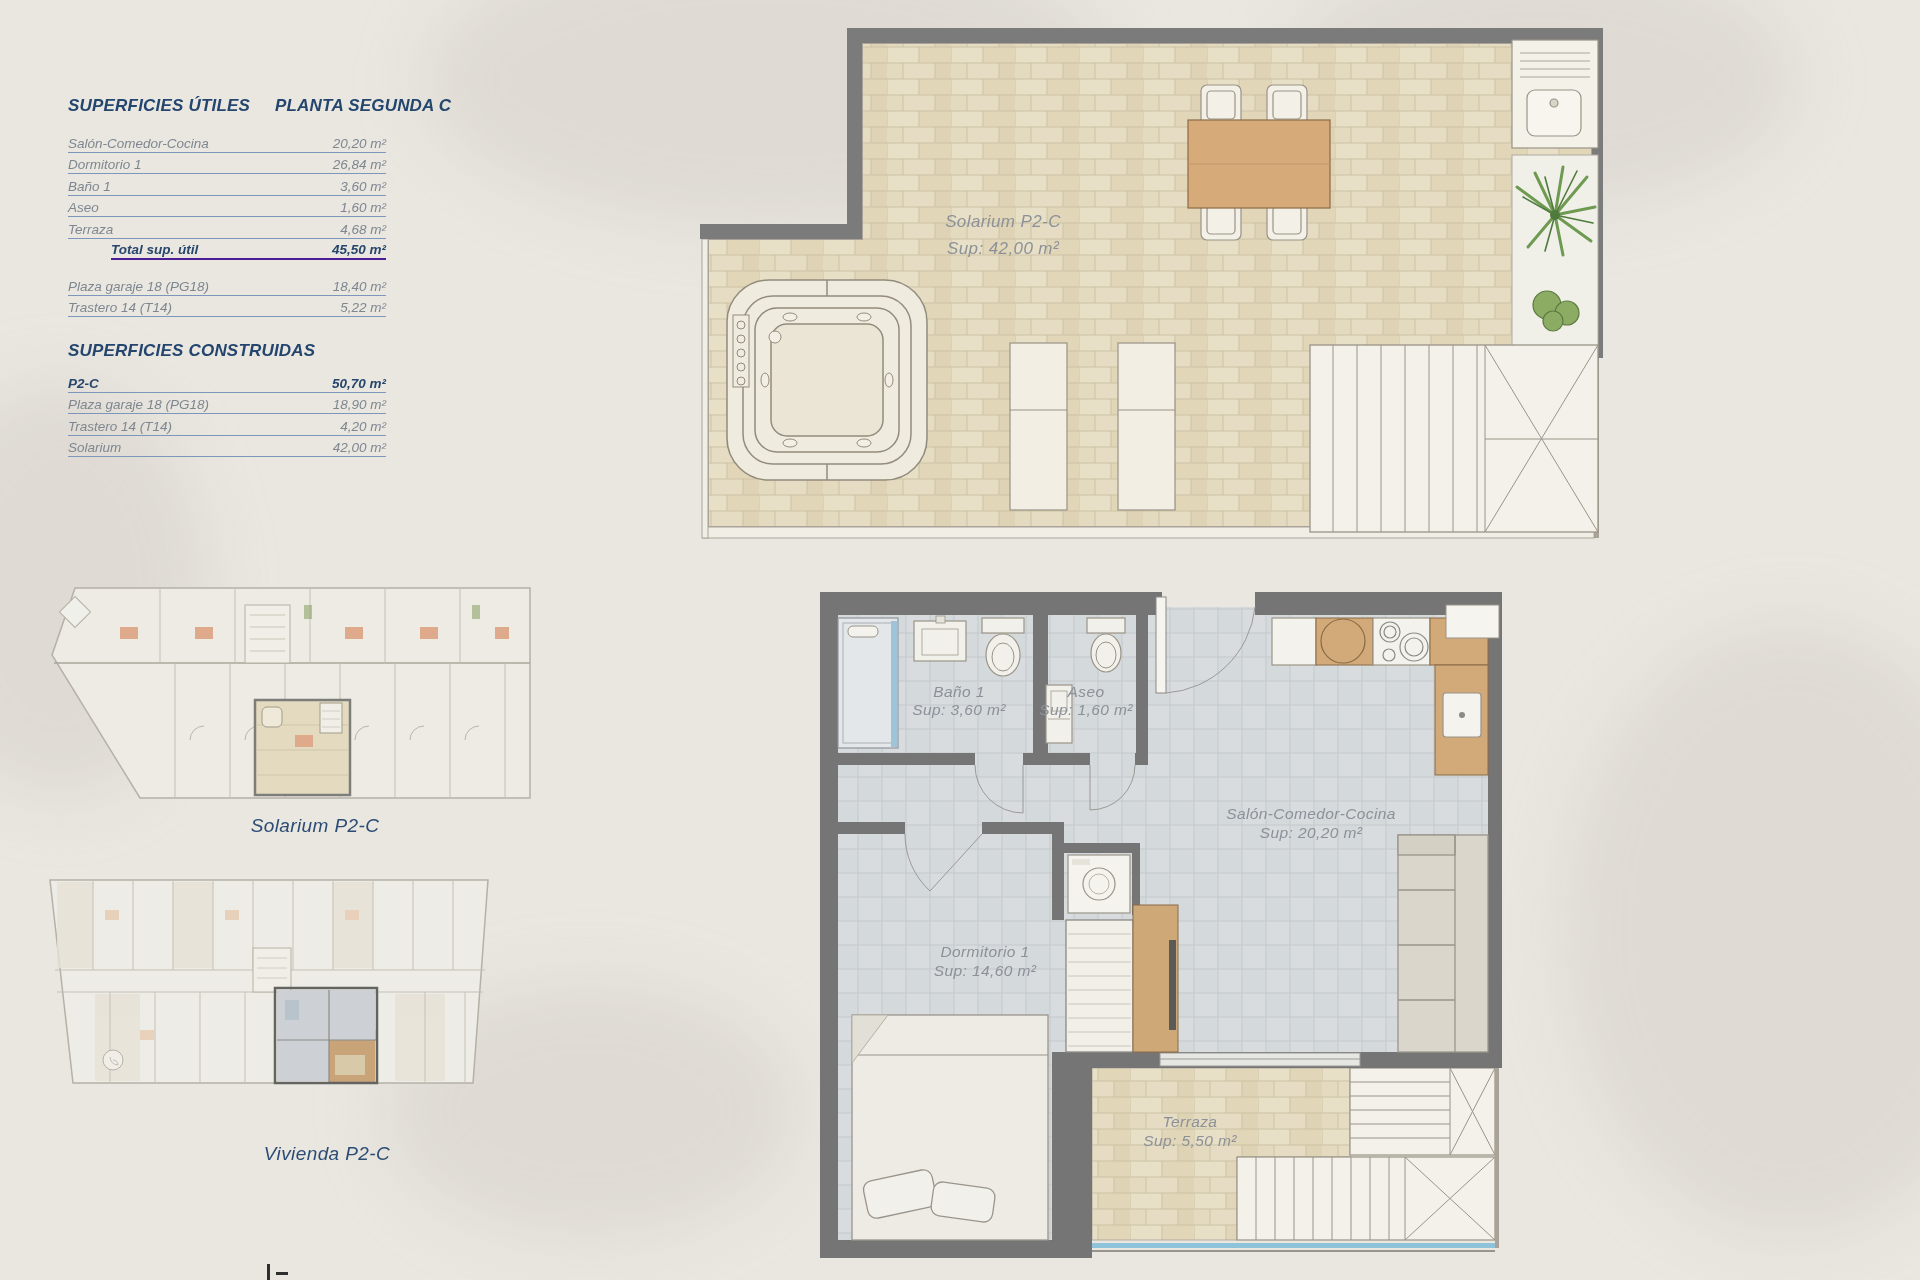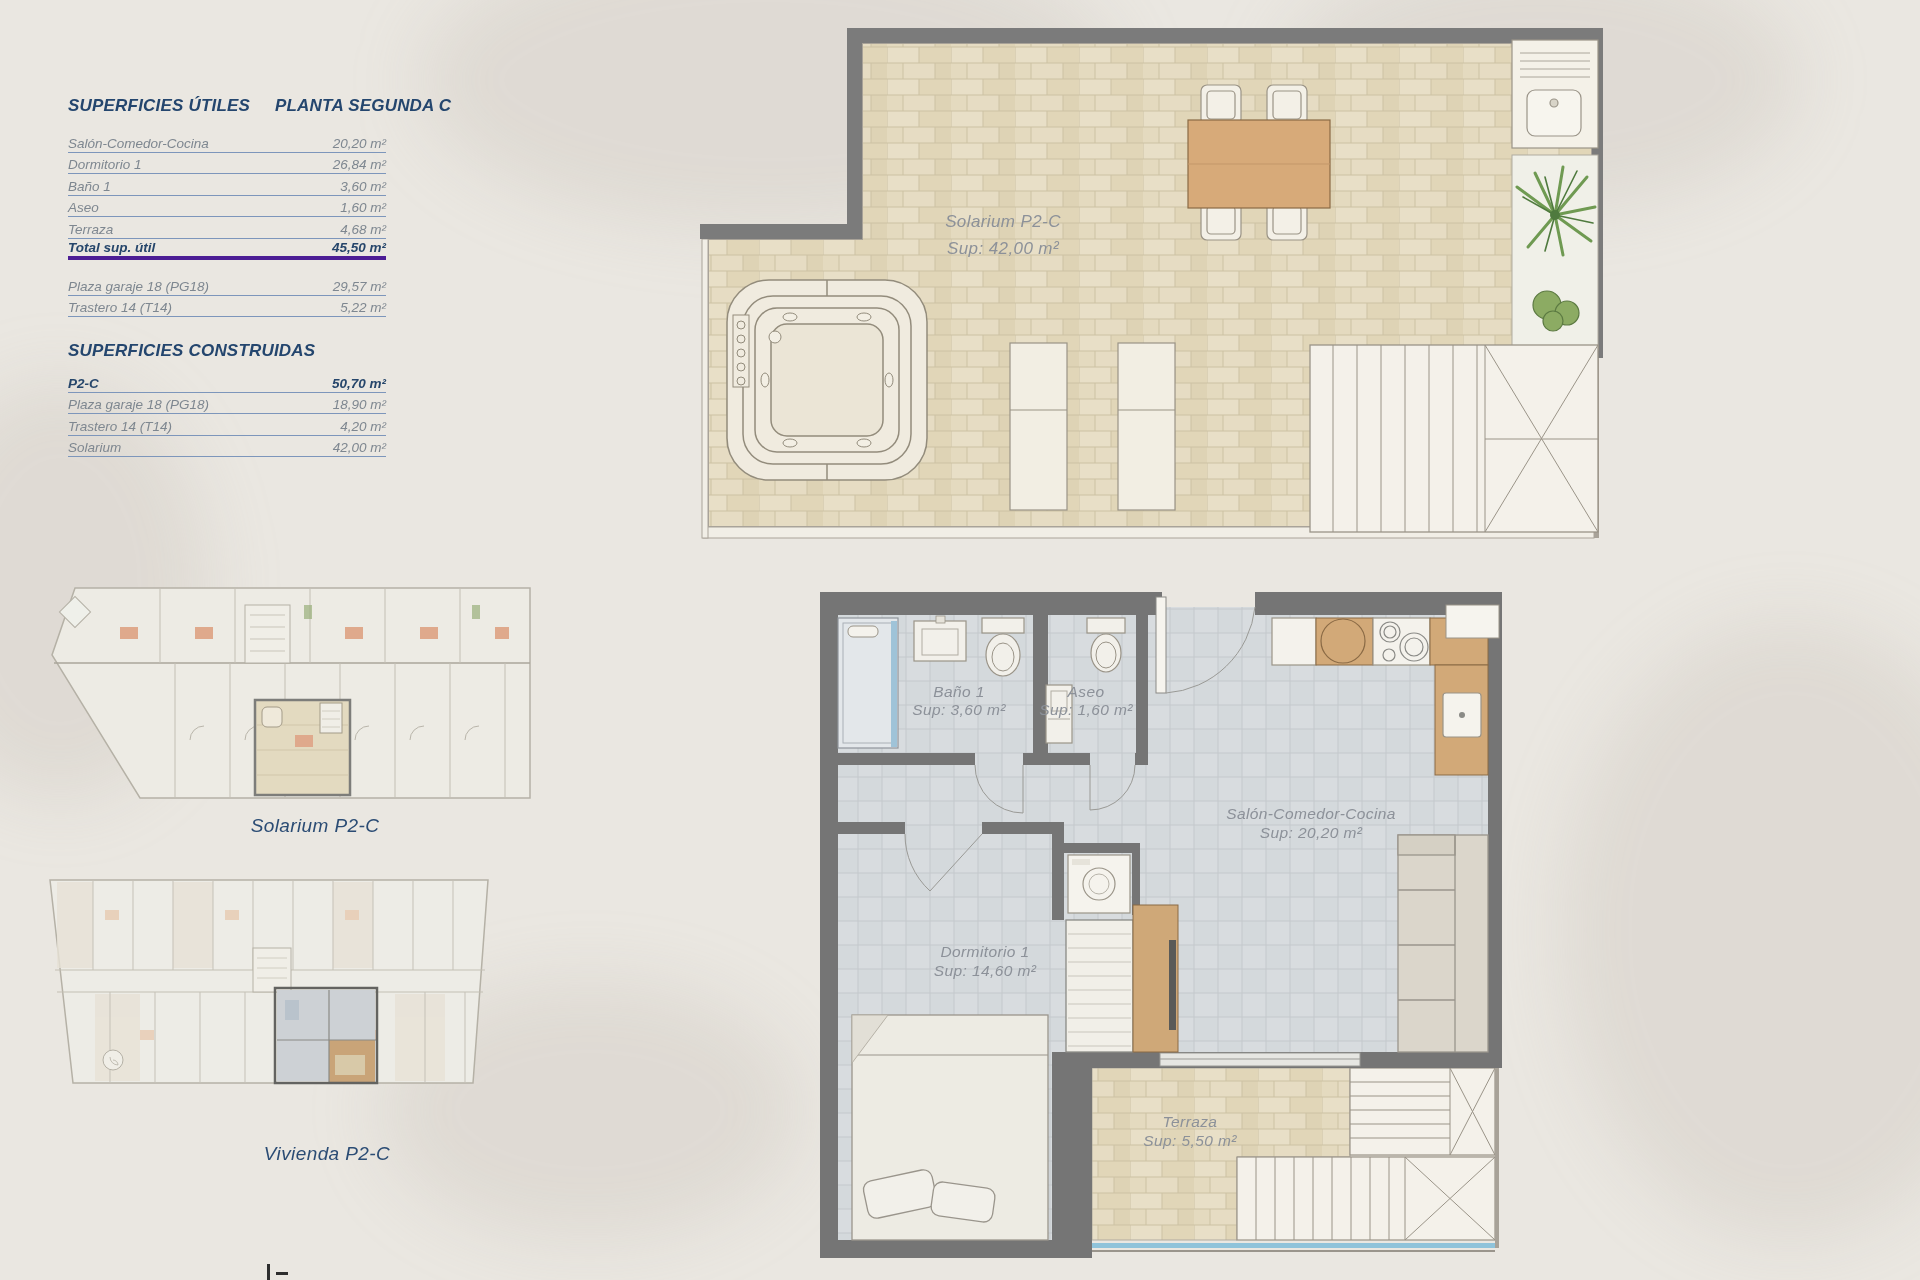--- a/index.html
+++ b/index.html
@@ -11,21 +11,21 @@
   }
   .blob { position:absolute; border-radius:50%; filter:blur(34px); background:rgba(178,172,158,0.20); }
 
   
   .tables { position:absolute; left:68px; top:96px; width:318px; color:#7e8790; font-size:13.5px; }
   .tbl-head { position:relative; height:24px; margin-bottom:11px; }
   .tbl-title, .tbl-sub, .h2 { color:#24466e; font-weight:bold; font-size:17px; letter-spacing:.2px; white-space:nowrap; }
   .tbl-sub { position:absolute; left:207px; top:0; }
   .row { display:flex; justify-content:space-between; align-items:flex-end; height:21.5px; padding-bottom:1px; border-bottom:1px solid #7d96bb; box-sizing:border-box; }
   .row.total, .row.em { color:#26466b; font-weight:bold; }
-  .row.total { border-bottom:4px solid #4c1d95; }
+  .row.total { border-bottom:2px solid #4c1d95;margin-left:43px; }
   .gap { height:14px; }
   .h2 { margin:24px 0 10px 0; }
 
   .mini-label { position:absolute; color:#2b4c74; font-size:19px; letter-spacing:.4px; text-align:center; width:240px; }
 
   svg { position:absolute; }
   svg text { font-family:"Liberation Sans", sans-serif; }
   .rname { fill:#8c9199; font-size:15.5px; text-anchor:middle; letter-spacing:.4px; }
   .rname-lg { font-size:17px; }
 
@@ -70,21 +70,21 @@
     </div>
     <div class="row total">
       <span>Total sup. útil</span>
       <span>45,50 m²</span>
     </div>
 
     <div class="gap"></div>
 
     <div class="row">
       <span>Plaza garaje 18 (PG18)</span>
-      <span>29,57 m²</span>
+      <span>18,40 m²</span>
     </div>
     <div class="row">
       <span>Trastero 14 (T14)</span>
       <span>5,22 m²</span>
     </div>
 
     <div class="h2">SUPERFICIES CONSTRUIDAS</div>
 
     <div class="row em">
       <span>P2-C</span>

